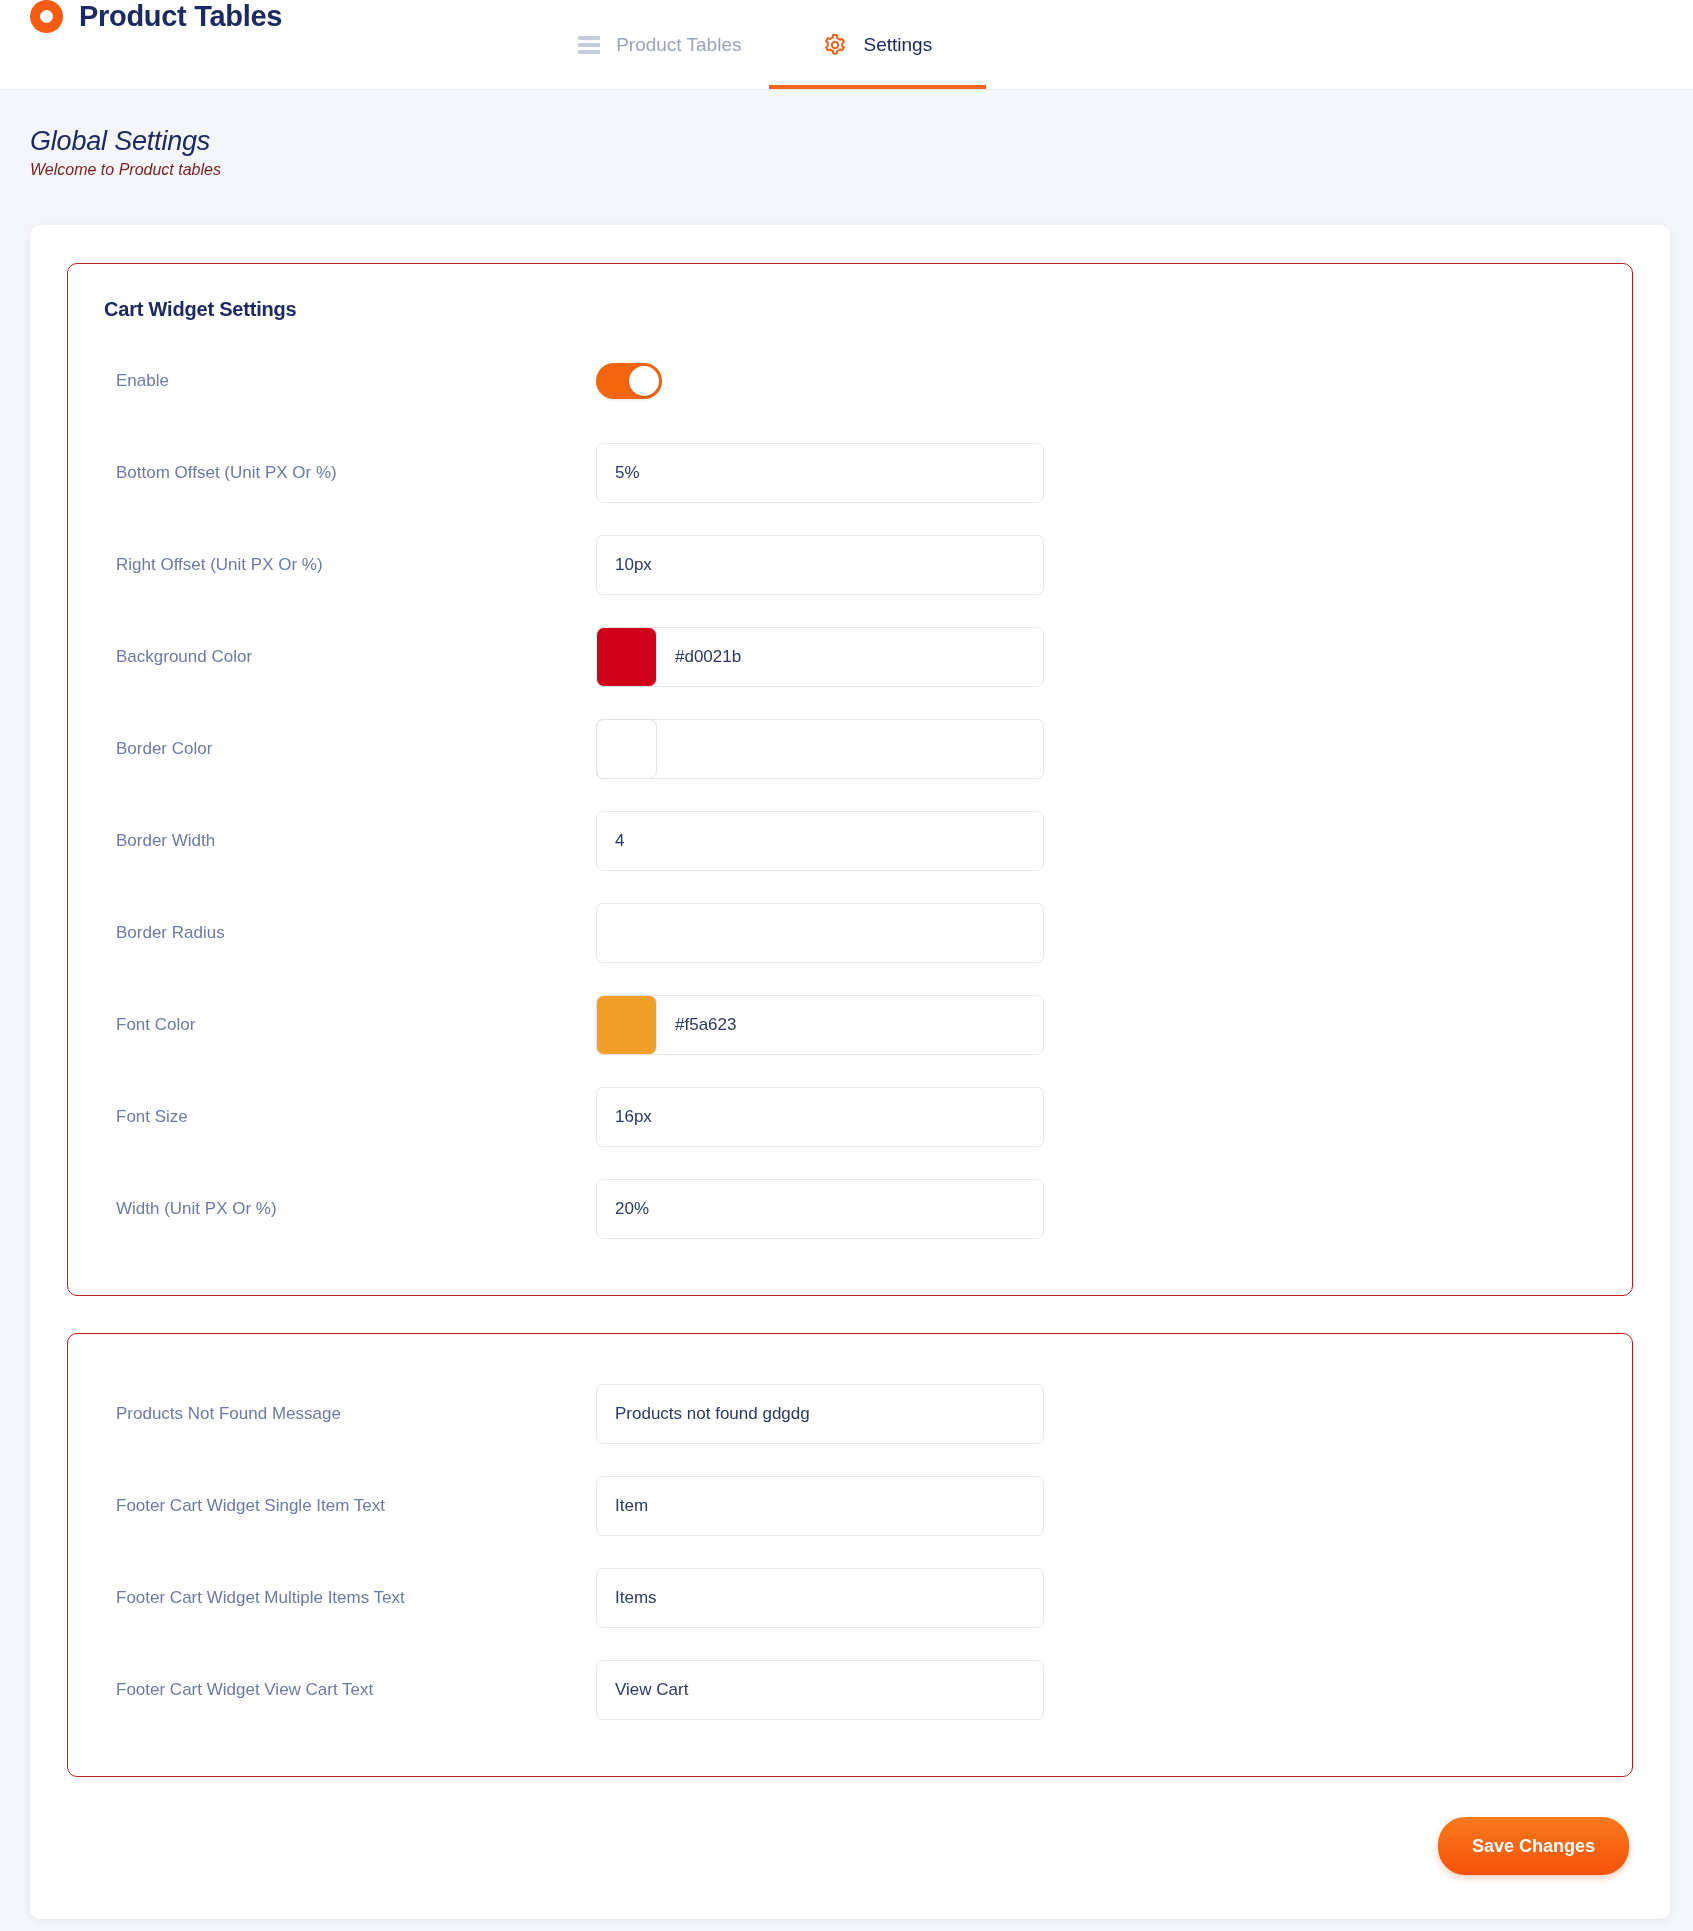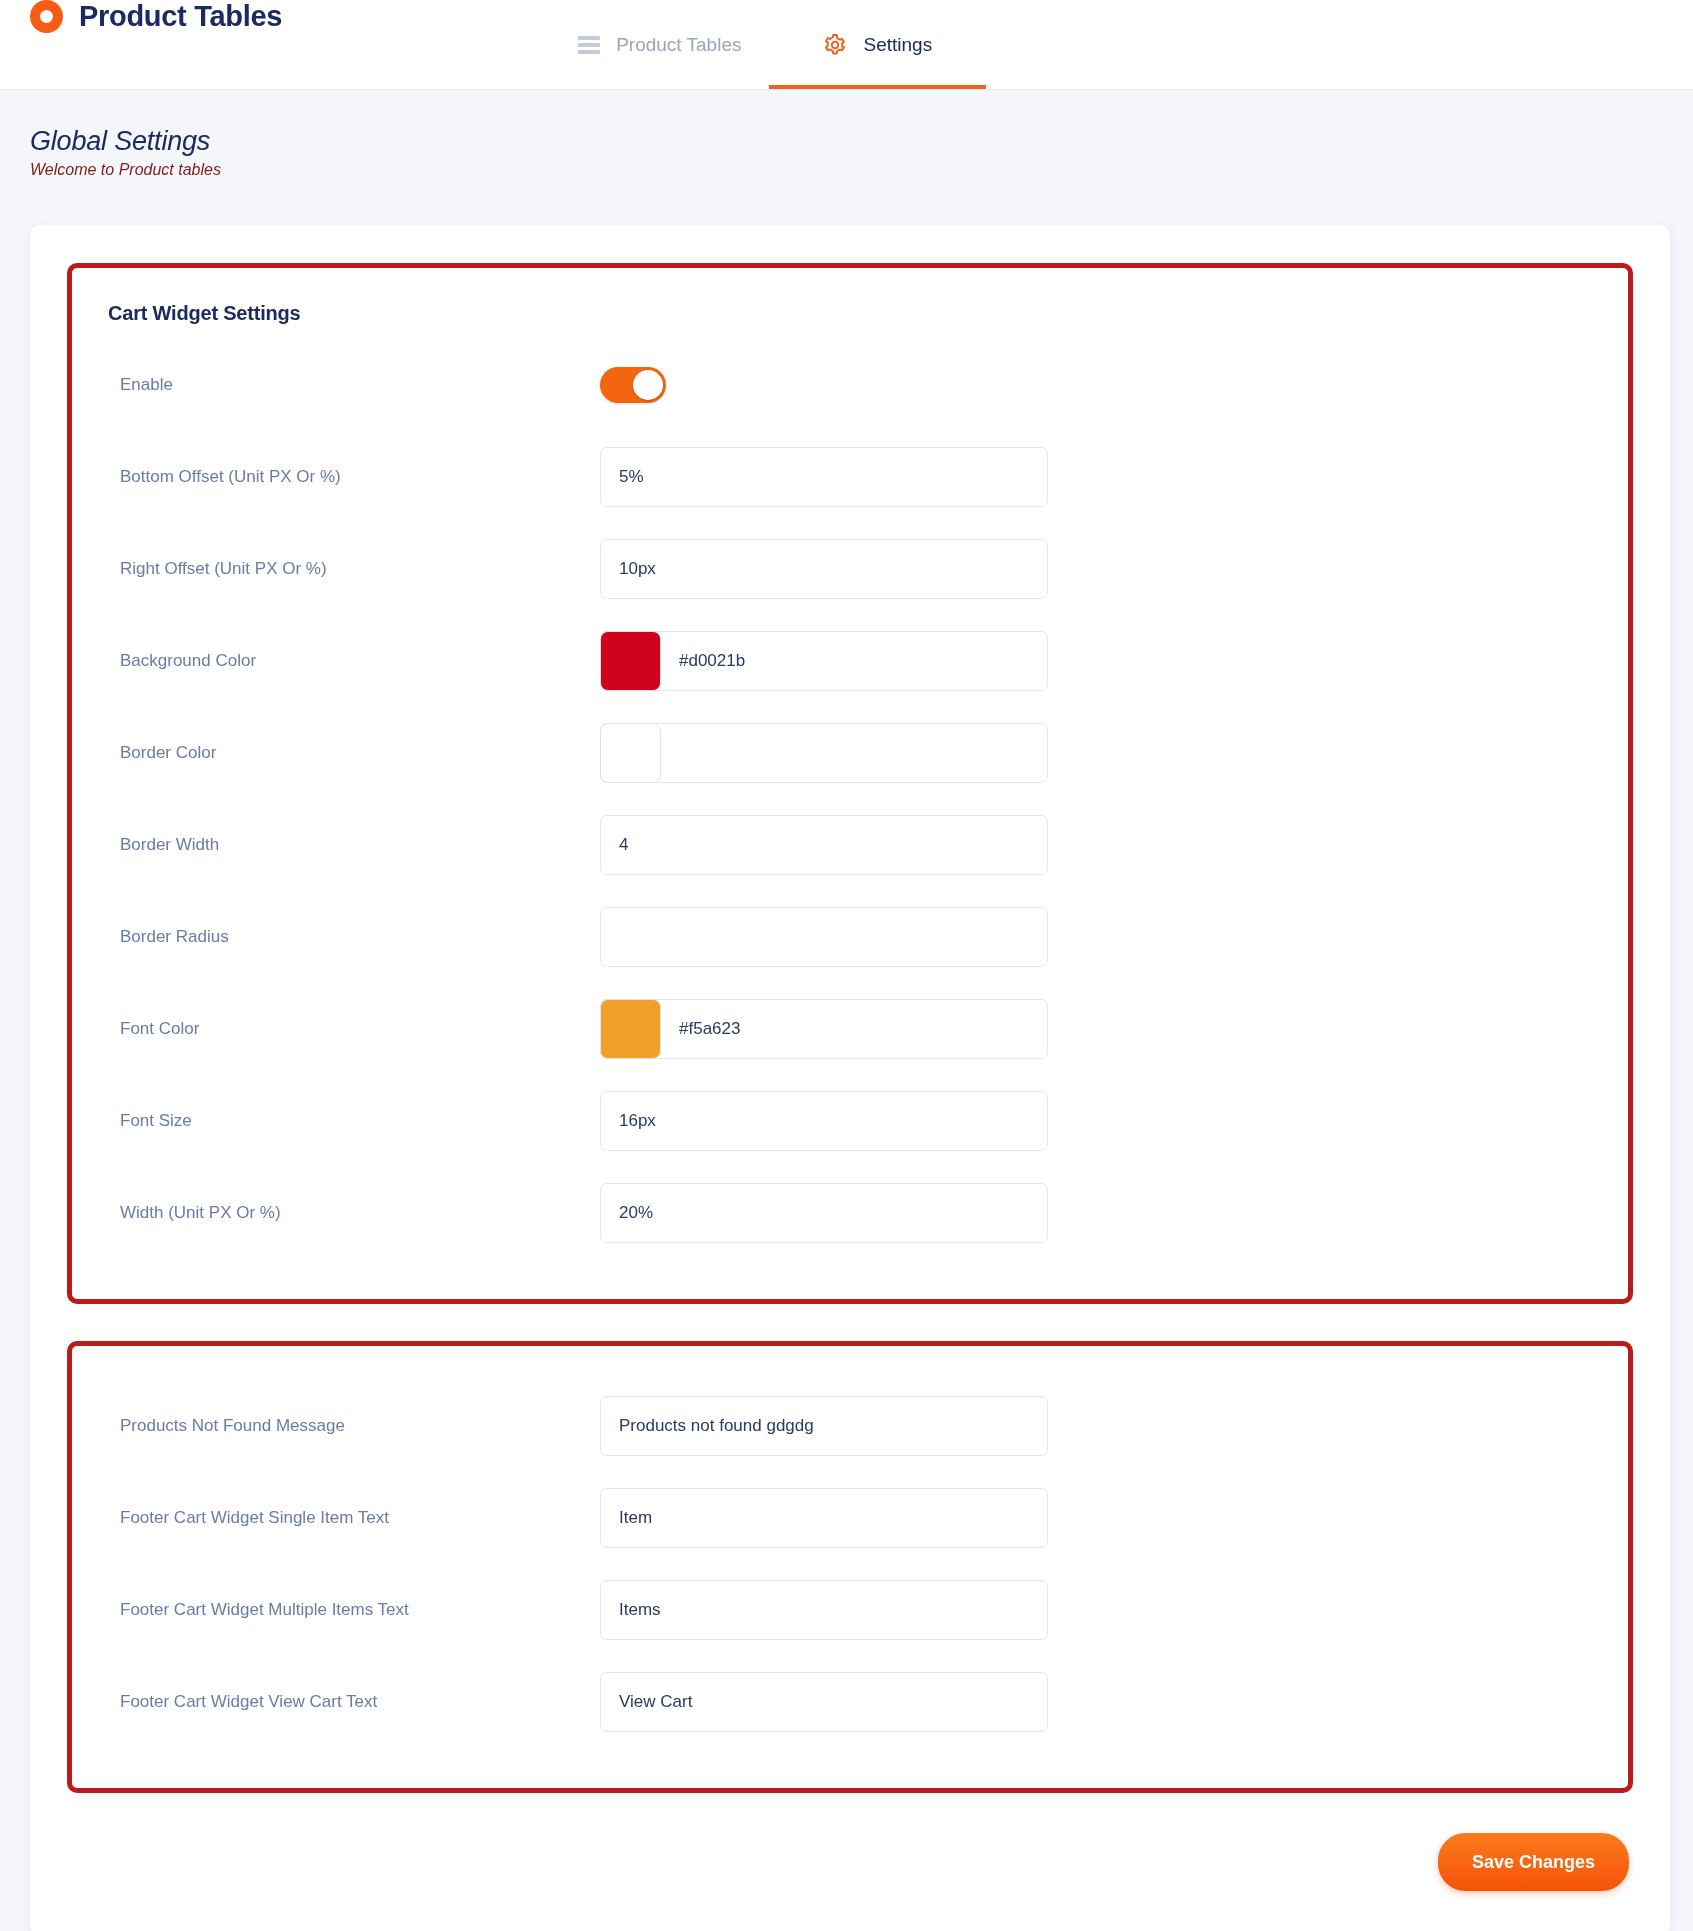--- a/index.html
+++ b/index.html
@@ -135,21 +135,21 @@
   
   .panel {
     margin: 46px 23px 28px 30px;
     background: #ffffff;
     border-radius: 10px;
     box-shadow: 0 2px 10px rgba(28,42,92,0.07);
     padding: 38px 37px 44px 37px;
   }
 
   .card {
-    border: 5px solid #b91c1c;
+    border: 1px solid #b91c1c;
     border-radius: 10px;
     padding: 34px 34px 40px 34px;
   }
   .card + .card { margin-top: 37px; }
 
   .card-title {
     font-size: 20px;
     font-weight: bold;
     color: #1b2a63;
     margin-left: 2px;

